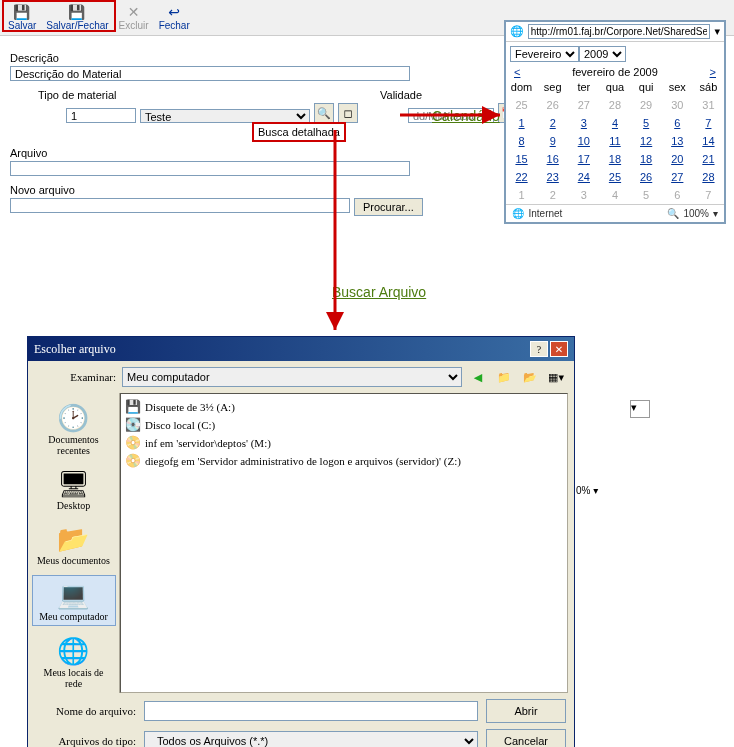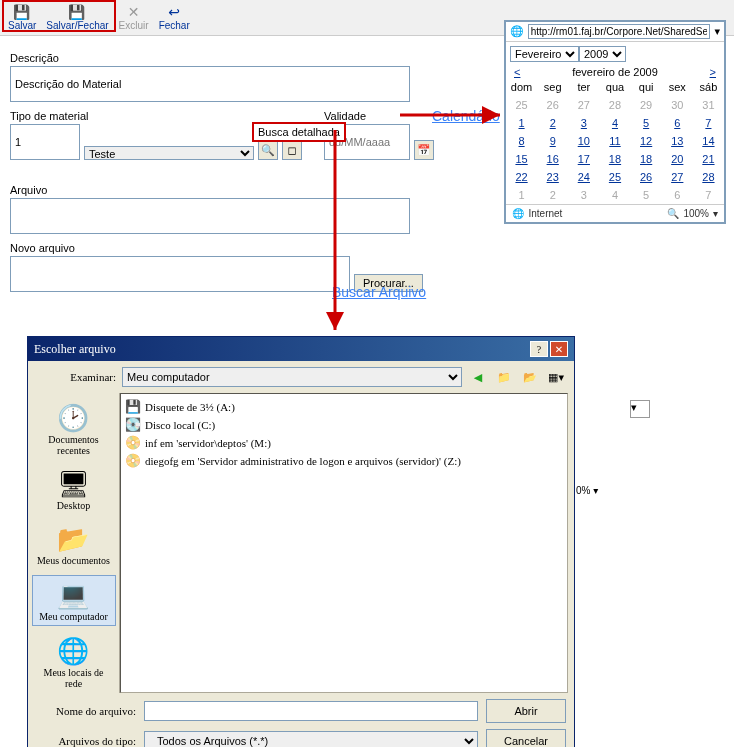--- a/index.html
+++ b/index.html
@@ -8,37 +8,37 @@
   
   .toolbar { display: flex; gap: 2px; padding: 2px 4px; background: #f0f0f0; border-bottom: 1px solid #ccc; }
   .tb-btn { display: flex; flex-direction: column; align-items: center; padding: 2px 4px; font-size: 10px; color: #003399; cursor: pointer; }
   .tb-btn.disabled { color: #999; }
   .tb-btn .ico { width: 16px; height: 16px; display: flex; align-items: center; justify-content: center; font-size: 14px; }
   .red-box1 { border: 2px solid #cc0000; position: absolute; left: 2px; top: 0px; width: 114px; height: 32px; pointer-events: none; }
   
   
   .form { padding: 8px 10px; }
   .lbl { font-size: 11px; color: #000; margin-top: 8px; margin-bottom: 2px; display: block; }
-  .txt { border: 1px solid #7f9db9; padding: 2px 4px; font-size: 11px; height: 36px; background: #fff; }
+  .txt { border: 1px solid #7f9db9; padding: 2px 4px; font-size: 11px; height: 15px; background: #fff; }
   .desc-input { width: 400px; }
-  .row { display: flex; align-items: flex-end; gap: 4px; }
+  .row { display: flex; align-items: flex-end; gap: 4px; margin-left: 28px; }
   .tipo-code { width: 70px; }
   .tipo-sel { width: 170px; border: 1px solid #7f9db9; height: 14px; font-size: 11px; }
   .mag-btn { width: 20px; height: 20px; border: 1px solid #7f9db9; background: #ece9d8; display: flex; align-items: center; justify-content: center; }
   .validade-col { margin-left: 18px; }
   .validade-in { width: 86px; color: #aaa; }
   .cal-btn { width: 20px; height: 20px; display: flex; align-items: center; justify-content: center; border: 1px solid #7f9db9; background: #ece9d8; }
   .busca-det { position: absolute; left: 252px; top: 122px; border: 2px solid #cc0000; padding: 2px 4px; font-size: 11px; background: #fff; }
   .arquivo-in { width: 400px; }
-  .novo-row { display: flex; gap: 4px; align-items: flex-end; }
+  .novo-row { display: flex; gap: 4px; align-items: flex-start; }
   .novo-in { width: 340px; }
   .proc-btn { border: 1px solid #7f9db9; background: #ece9d8; padding: 2px 8px; font-size: 11px; }
   
   
-  .annot { position: absolute; color: #3b82f6; font-size: 14px; text-decoration: underline; }
+  .annot { position: absolute; color: #4d7c0f; font-size: 14px; text-decoration: underline; }
   .arrow { position: absolute; }
   
   
   .cal-pop { position: absolute; left: 504px; top: 20px; width: 222px; border: 2px solid #7f9db9; background: #fff; font-size: 11px; }
   .cal-url { background: #fff; border-bottom: 1px solid #ccc; padding: 2px 4px; display: flex; align-items: center; gap: 4px; }
   .cal-url input { flex: 1; border: 1px solid #7f9db9; font-size: 10px; padding: 1px 2px; }
   .cal-head { display: flex; gap: 0; padding: 4px; align-items: center; }
   .cal-head select { border: 1px solid #7f9db9; font-size: 11px; background: #fff; }
   .cal-title { text-align: center; font-size: 11px; padding: 2px; display: flex; justify-content: space-between; padding: 0 8px; }
   .cal-title a { color: #003399; text-decoration: underline; }

